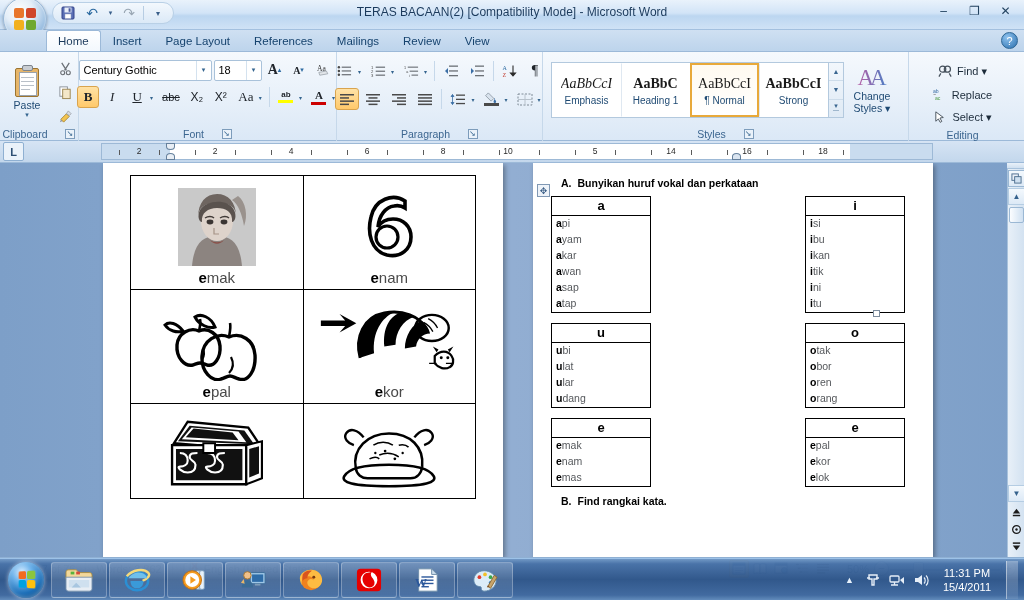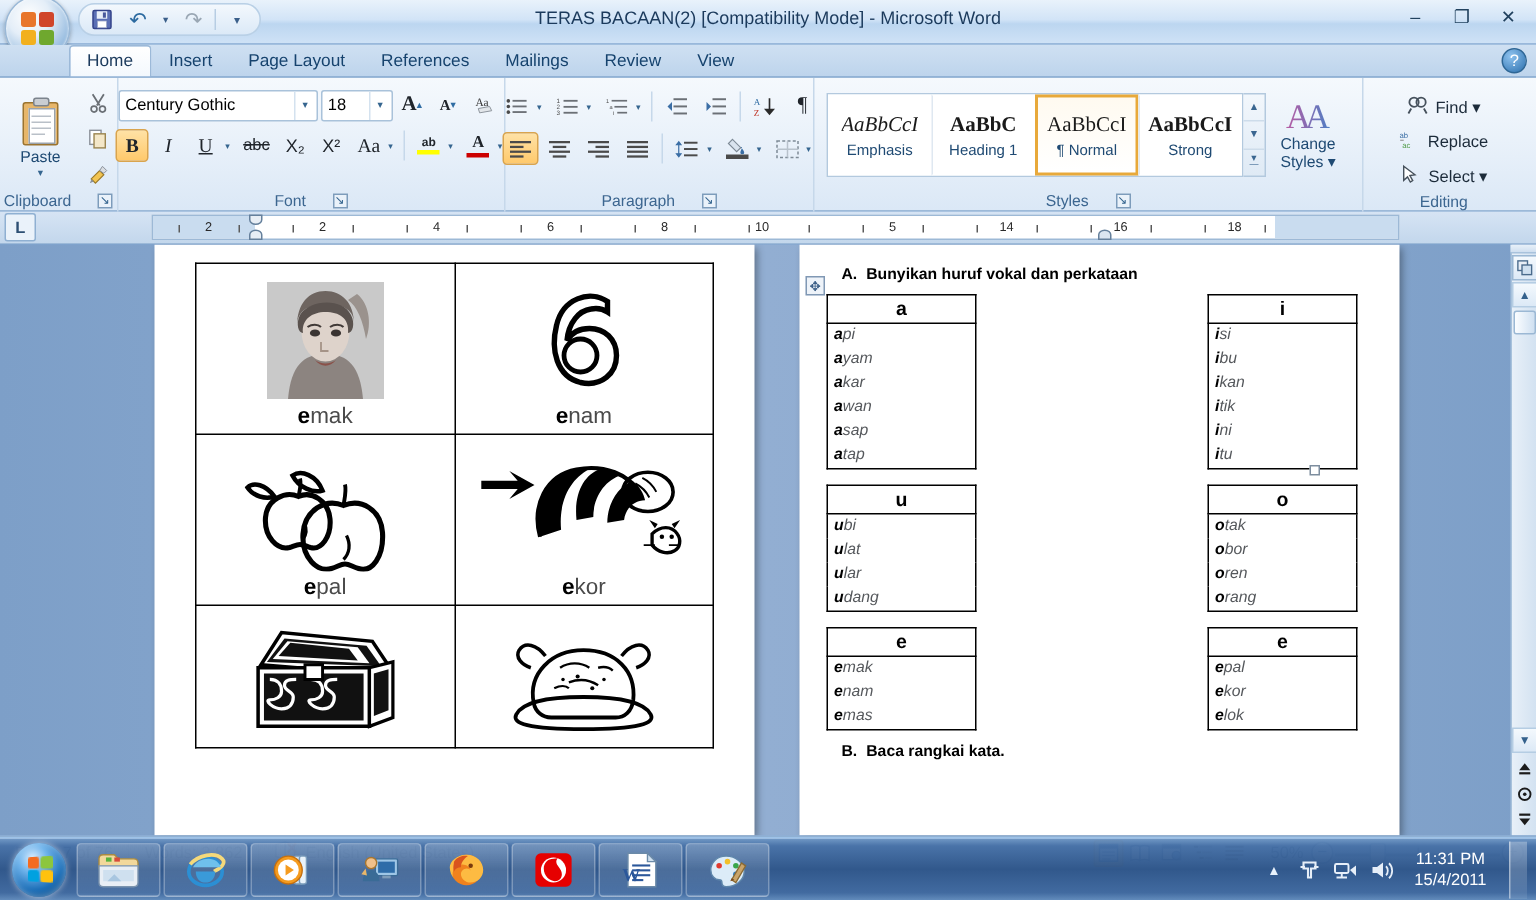--- a/index.html
+++ b/index.html
@@ -160,21 +160,21 @@
   .pic-word b { color: #000; }
   .art { height: 84px; display: flex; align-items: center; justify-content: center; }
 
   
   .vt { border-collapse: collapse; width: 100px; font-family: "Liberation Sans", sans-serif; }
   .vt th { border: 1px solid #000; font-size: 13px; text-align: center; padding: 1px 0 2px;
      font-weight: bold; font-family: "Century Gothic","Liberation Sans",sans-serif; }
   .vt td { border: 1px solid #000; border-top: none; font-size: 10.5px; padding: 1px 0 2px 4px;
      color: #55585c; line-height: 13px; }
   .vt td b { color: #000; }
-  .vt tr td { border-bottom: none; font-style: italic; }
+  .vt tr td { border-bottom: none; }
   .vt tr:last-child td { border-bottom: 1px solid #000; }
   .sec-label { font-size: 10.5px; font-weight: bold; color: #000; }
   .move-handle { position: absolute; width: 13px; height: 13px; border: 1px solid #8098b4;
      background: #eef3f9; display: flex; align-items: center; justify-content: center;
      font-size: 9px; color: #3c5f87; cursor: move; }
   .resize-handle { position: absolute; width: 7px; height: 7px; border: 1px solid #7d8d9e; background:#fff; }
 
   
   .vscroll { position: absolute; right: 0; top: 0; width: 17px; height: 394px;
      background: linear-gradient(90deg,#e8f0f8,#d3e2f1); border-left: 1px solid #a8c2dc; }
@@ -911,21 +911,21 @@
                   <td><b>e</b>lok</td>
                 </tr>
           </tbody>
             </table>
         </div>
 
         <div class="resize-handle" style="left:340px;top:147px"></div>
 
         <div style="display:flex;gap:6px;padding:8px 0 0 28px">
           <span class="sec-label">B.</span>
-          <span class="sec-label">Baca rangkai kata.</span>
+          <span class="sec-label">Find rangkai kata.</span>
         </div>
       </div>
     </div>
 
     <div class="vscroll">
       <div class="split-bar"></div>
       <div style="position:absolute;top:7px;left:0;width:17px;height:17px;display:flex;align-items:center;justify-content:center;background:linear-gradient(180deg,#f4f9fd,#dce9f6);border:1px solid #9bb8d4;cursor:pointer">
         <svg width="11" height="11" viewBox="0 0 12 12">
             <rect x="1" y="1" width="7" height="7" fill="#e8eef6" stroke="#4a6b8c"></rect>
             <rect x="4" y="4" width="7" height="7" fill="#cfe0f0" stroke="#4a6b8c"></rect>

